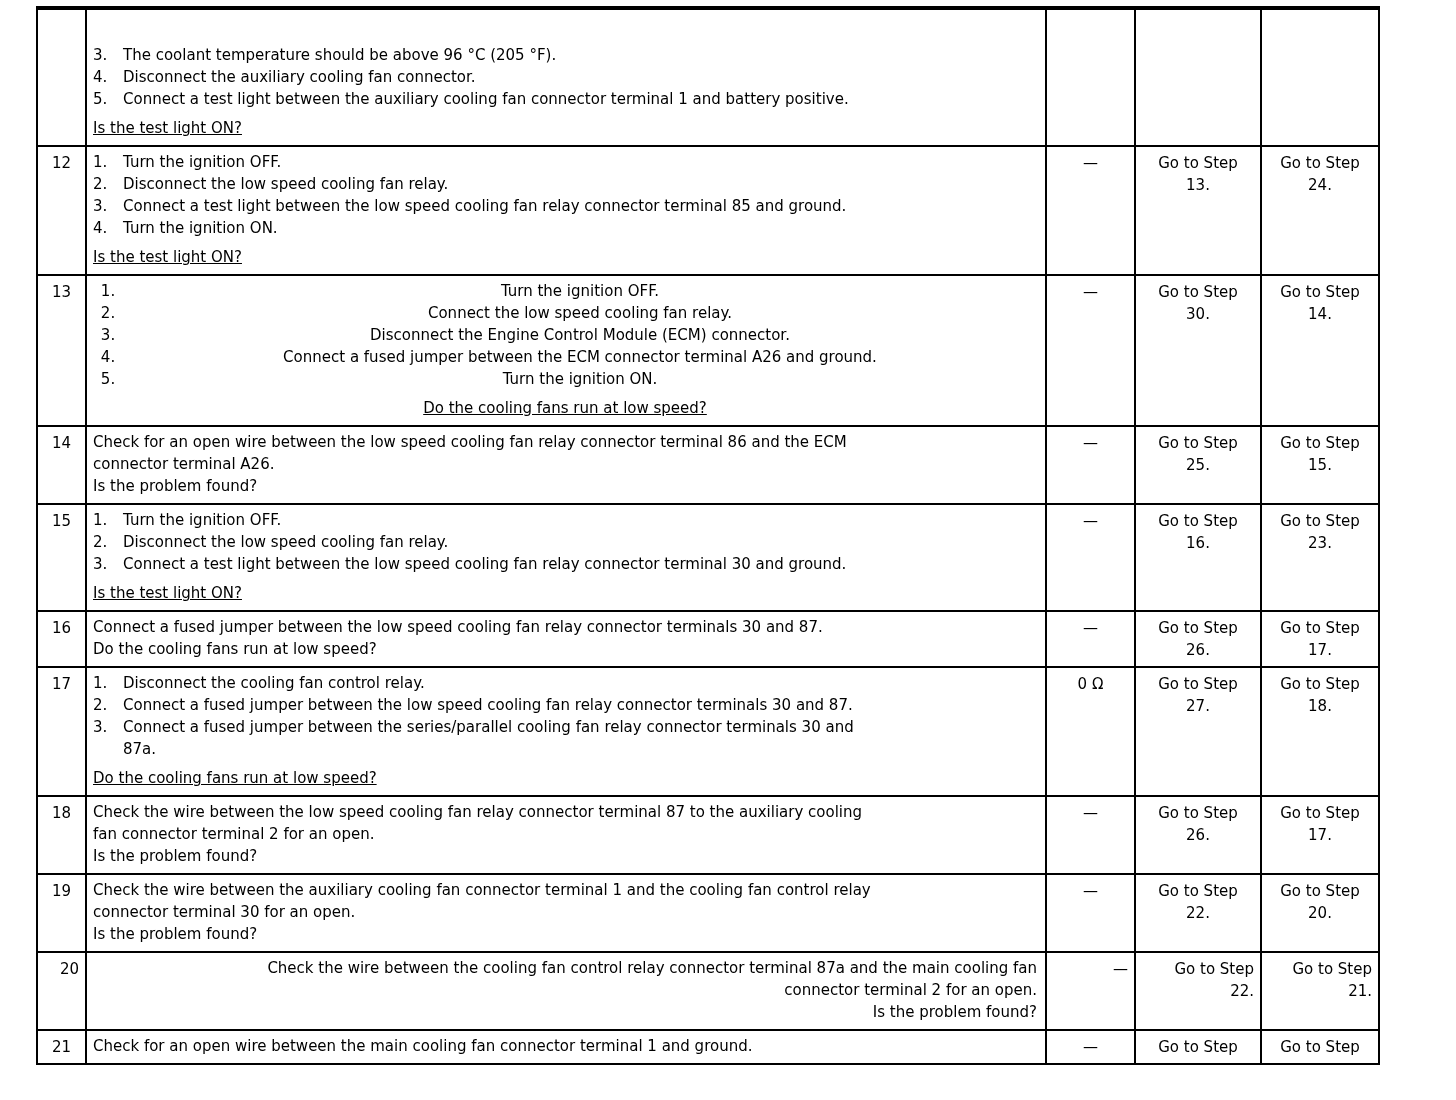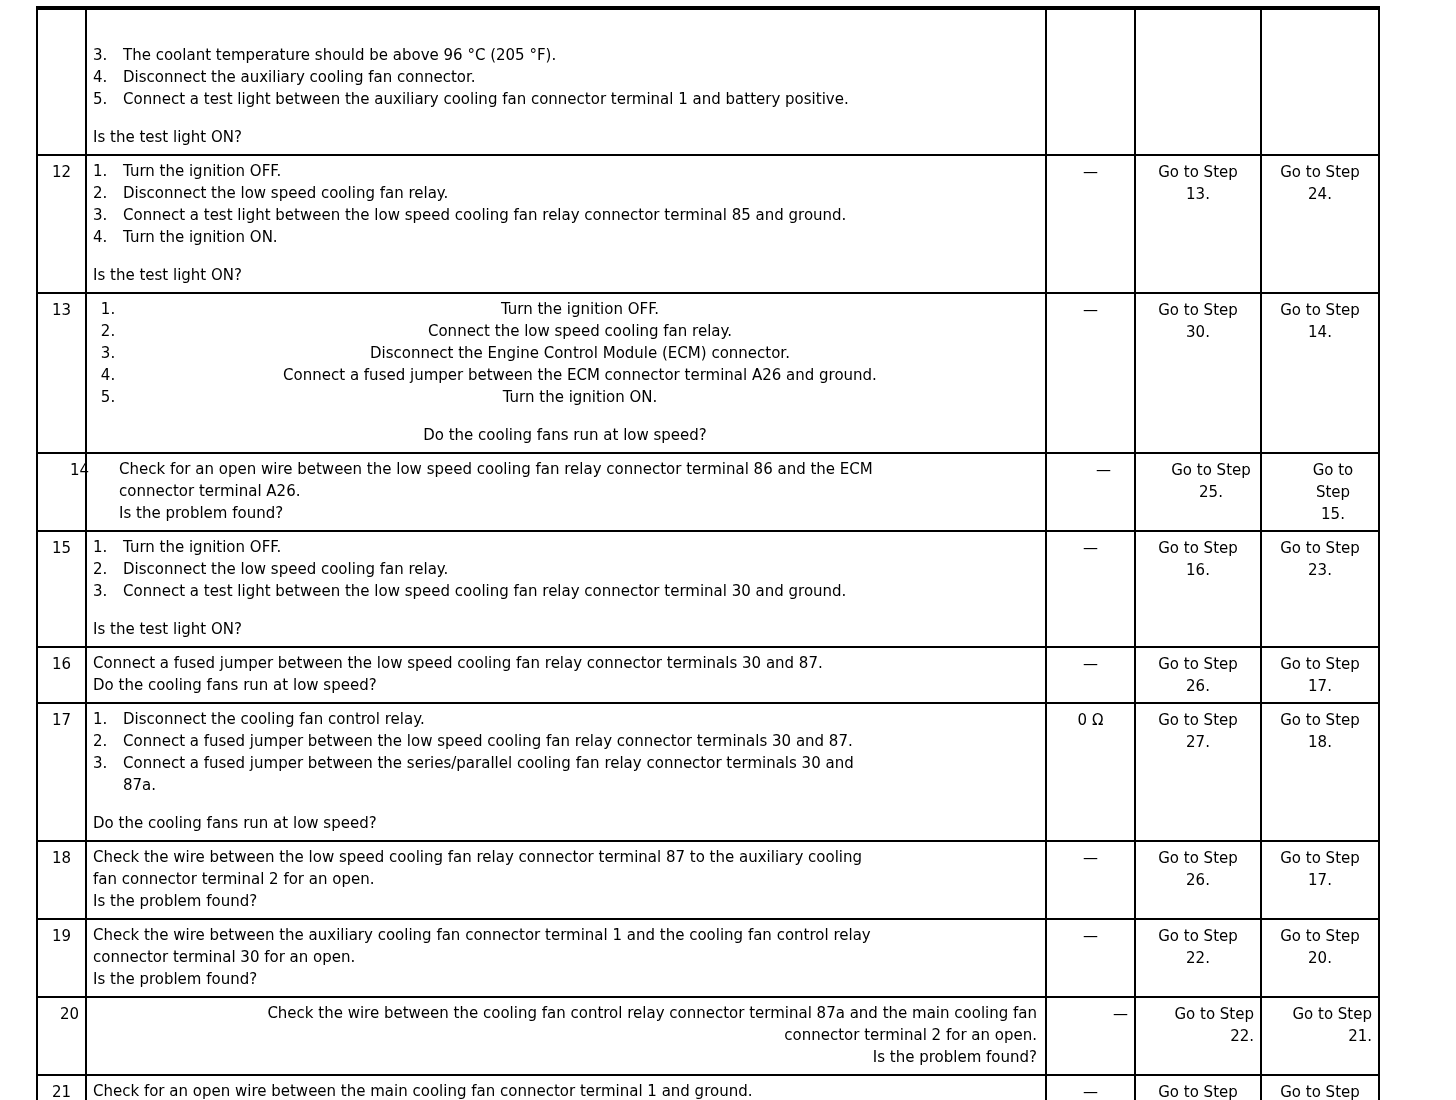--- a/index.html
+++ b/index.html
@@ -30,32 +30,32 @@
     vertical-align: top;
     padding: 4px 6px;
   }
   .c-step  { text-align: center; padding-top: 5px; line-height: 22px; }
   .c-action{ padding: 4px 8px 6px 6px; }
   .li { display: flex; line-height: 22px; }
   .li .num { flex: 0 0 30px; }
   .li .txt { flex: 1 1 auto; white-space: pre-wrap; }
   .para { line-height: 22px; white-space: pre-wrap; }
   .question { line-height: 22px; }
-  .gap { margin-top: 16px; }
+  .gap { margin-top: 7px; text-decoration: underline; }
   .c-value, .c-yes, .c-no {
     text-align: center;
     white-space: pre-wrap;
     line-height: 22px;
     padding-top: 5px;
   }
   tr.r0 td  { height: 130px; }
   tr.r0 .c-action { padding-top: 34px; }
   tr.r1 td  { height: 124px; }
   tr.r2 td  { height: 144px; text-align: center; }
-  tr.r3 td  { height: 74px; padding-left: 32px;  }
+  tr.r3 td  { height: 74px;  }
   tr.r4 td  { height: 100px; border-radius: 17px; }
   tr.r5 td  { height: 52px; border-radius: 13px;  }
   tr.r6 td  { height: 122px; }
   tr.r7 td  { height: 75px;  }
   tr.r8 td  { height: 75px;  }
   tr.r9 td  { height: 75px; text-align: right;  }
   tr.r10 td { height: 32px;  }
 </style>
 </head>
 <body>

